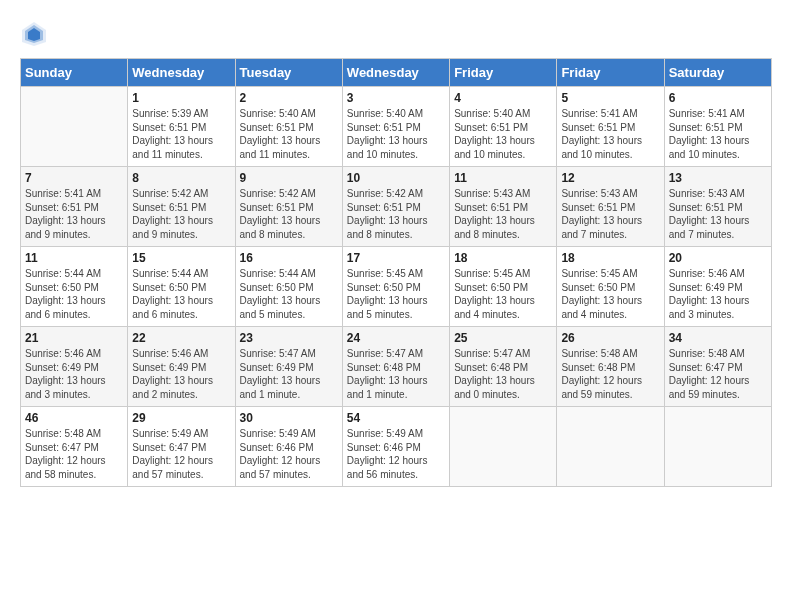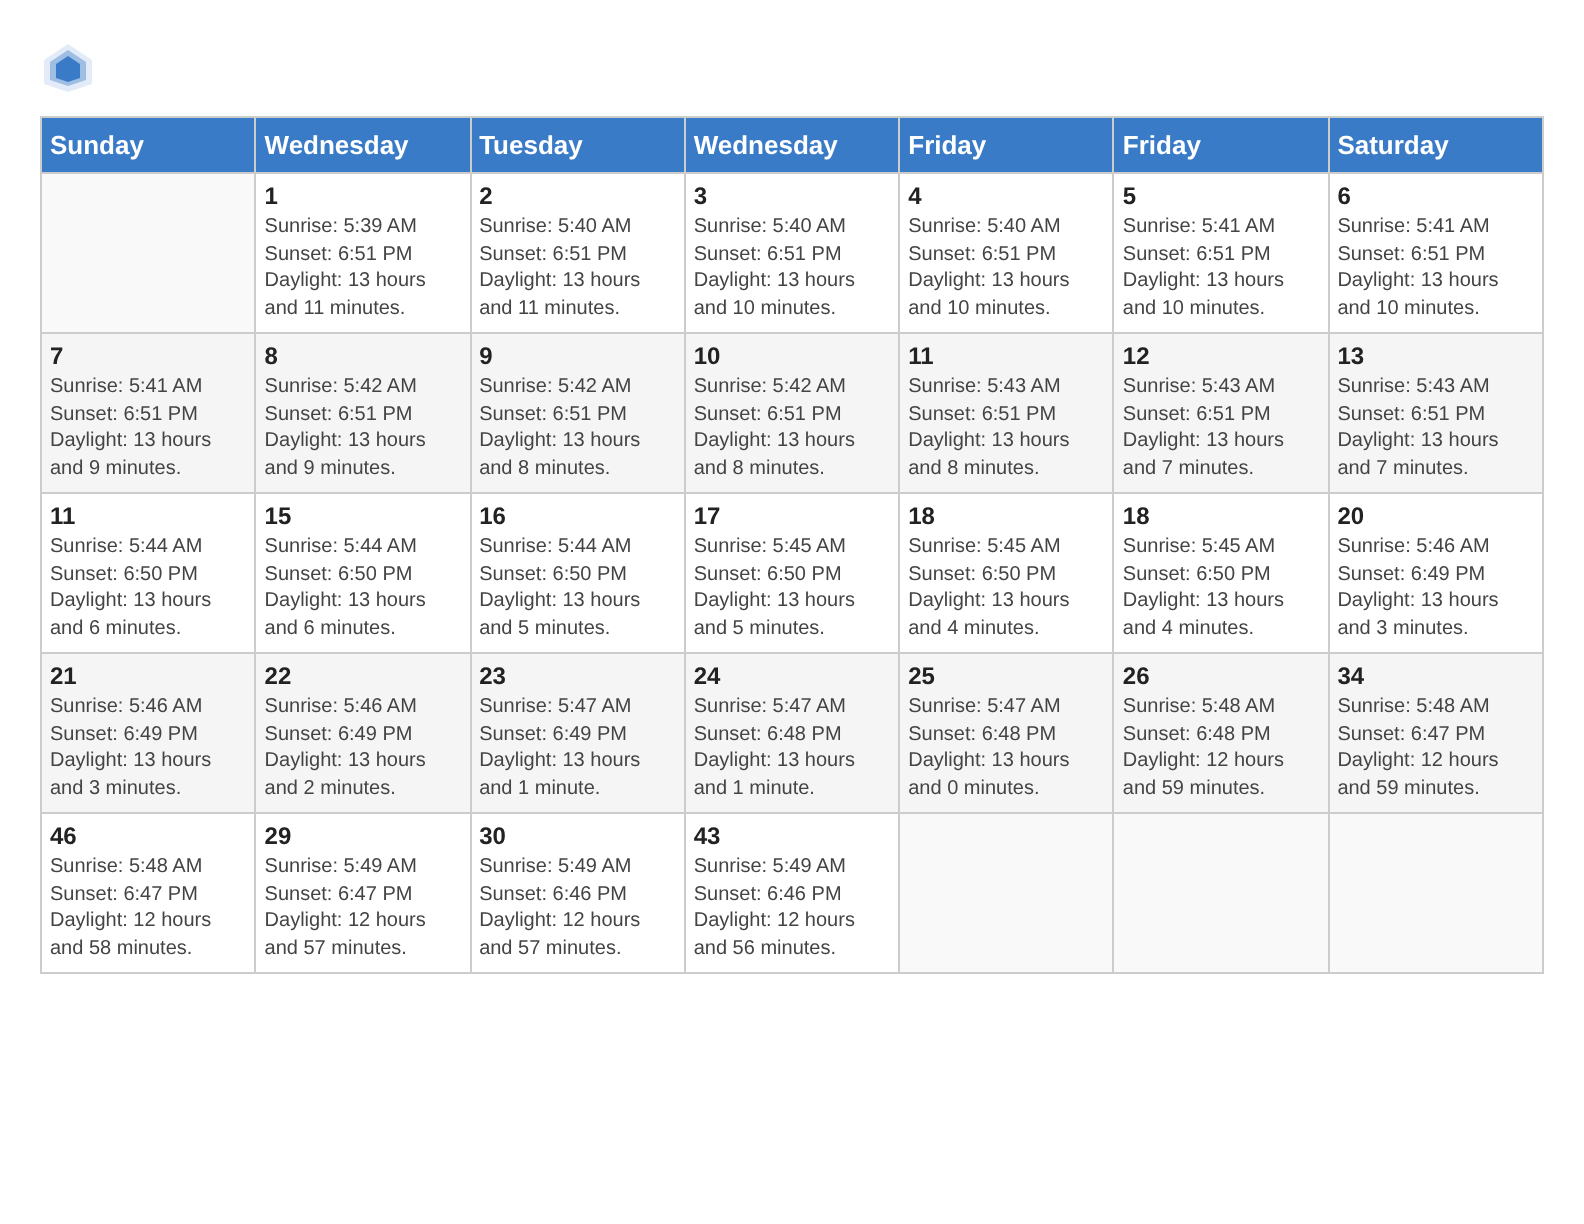--- a/index.html
+++ b/index.html
@@ -342,21 +342,21 @@
 and 57 minutes.</div>
         </td>
         <td>
           <span class="day-num">30</span>
           <div class="day-info" style="white-space: pre-line;">Sunrise: 5:49 AM
 Sunset: 6:46 PM
 Daylight: 12 hours
 and 57 minutes.</div>
         </td>
         <td>
-          <span class="day-num">43</span>
+          <span class="day-num">54</span>
           <div class="day-info" style="white-space: pre-line;">Sunrise: 5:49 AM
 Sunset: 6:46 PM
 Daylight: 12 hours
 and 56 minutes.</div>
         </td>
         <td class="empty"></td>
         <td class="empty"></td>
         <td class="empty"></td>
       </tr>
     </tbody>

